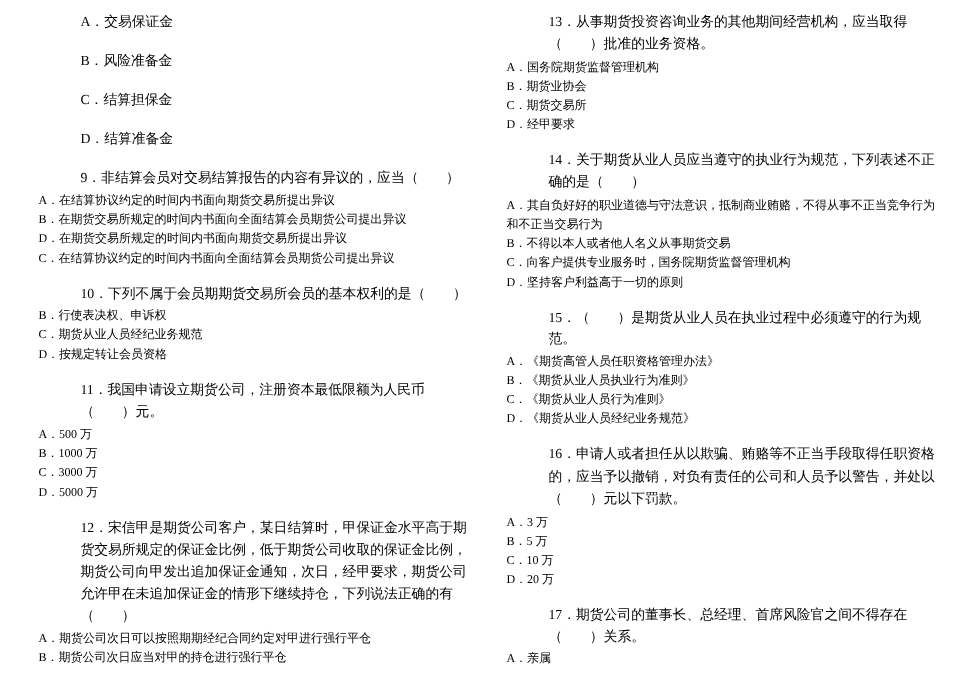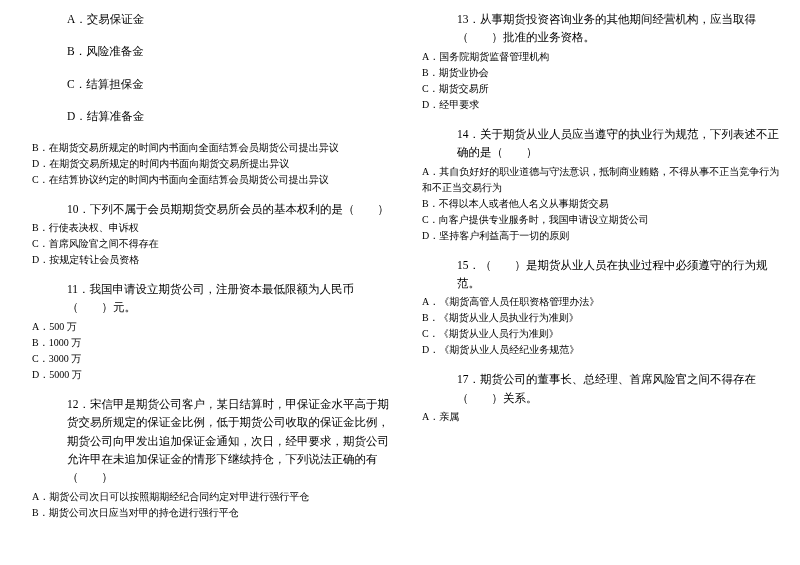--- a/index.html
+++ b/index.html
@@ -61,28 +61,30 @@
         <div class="question-block">
           <div class="question-title">B．风险准备金</div>
         </div>
         <div class="question-block">
           <div class="question-title">C．结算担保金</div>
         </div>
         <div class="question-block">
           <div class="question-title">D．结算准备金</div>
         </div>
         <div class="question-block">
+          <div class="question-title">9．非结算会员对交易结算报告的内容有异议的，应当（　　）</div>
+          <div class="option">A．在结算协议约定的时间内书面向期货交易所提出异议</div>
           <div class="option">B．在期货交易所规定的时间内书面向全面结算会员期货公司提出异议</div>
           <div class="option">D．在期货交易所规定的时间内书面向期货交易所提出异议</div>
           <div class="option">C．在结算协议约定的时间内书面向全面结算会员期货公司提出异议</div>
         </div>
         <div class="question-block">
           <div class="question-title">10．下列不属于会员期期货交易所会员的基本权利的是（　　）</div>
           <div class="option">B．行使表决权、申诉权</div>
-          <div class="option">C．首席风险官之间不得存在</div>
+          <div class="option">C．期货从业人员经纪业务规范</div>
           <div class="option">D．按规定转让会员资格</div>
         </div>
         <div class="question-block">
           <div class="question-title">11．我国申请设立期货公司，注册资本最低限额为人民币（　　）元。</div>
           <div class="option">A．500 万</div>
           <div class="option">B．1000 万</div>
           <div class="option">C．3000 万</div>
           <div class="option">D．5000 万</div>
         </div>
         <div class="question-block">
@@ -97,29 +99,36 @@
           <div class="question-title">13．从事期货投资咨询业务的其他期间经营机构，应当取得（　　）批准的业务资格。</div>
           <div class="option">A．国务院期货监督管理机构</div>
           <div class="option">B．期货业协会</div>
           <div class="option">C．期货交易所</div>
           <div class="option">D．经甲要求</div>
         </div>
         <div class="question-block">
           <div class="question-title">14．关于期货从业人员应当遵守的执业行为规范，下列表述不正确的是（　　）</div>
           <div class="option">A．其自负好好的职业道德与守法意识，抵制商业贿赂，不得从事不正当竞争行为和不正当交易行为</div>
           <div class="option">B．不得以本人或者他人名义从事期货交易</div>
-          <div class="option">C．向客户提供专业服务时，我国申请设立期货公司</div>
+          <div class="option">C．向客户提供专业服务时，国务院期货监督管理机构</div>
           <div class="option">D．坚持客户利益高于一切的原则</div>
         </div>
         <div class="question-block">
           <div class="question-title">15．（　　）是期货从业人员在执业过程中必须遵守的行为规范。</div>
           <div class="option">A．《期货高管人员任职资格管理办法》</div>
           <div class="option">B．《期货从业人员执业行为准则》</div>
           <div class="option">C．《期货从业人员行为准则》</div>
           <div class="option">D．《期货从业人员经纪业务规范》</div>
+        </div>
+        <div class="question-block">
+          <div class="question-title">16．申请人或者担任从以欺骗、贿赂等不正当手段取得任职资格的，应当予以撤销，对负有责任的公司和人员予以警告，并处以（　　）元以下罚款。</div>
+          <div class="option">A．3 万</div>
+          <div class="option">B．5 万</div>
+          <div class="option">C．10 万</div>
+          <div class="option">D．20 万</div>
         </div>
         <div class="question-block">
           <div class="question-title">17．期货公司的董事长、总经理、首席风险官之间不得存在（　　）关系。</div>
           <div class="option">A．亲属</div>
         </div>
       </div>
   </div>
 
 </div>
 

